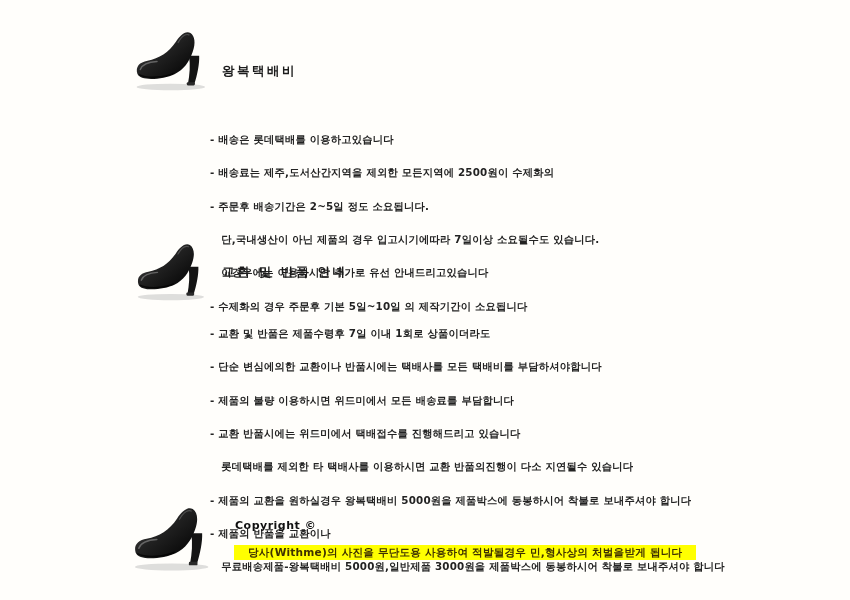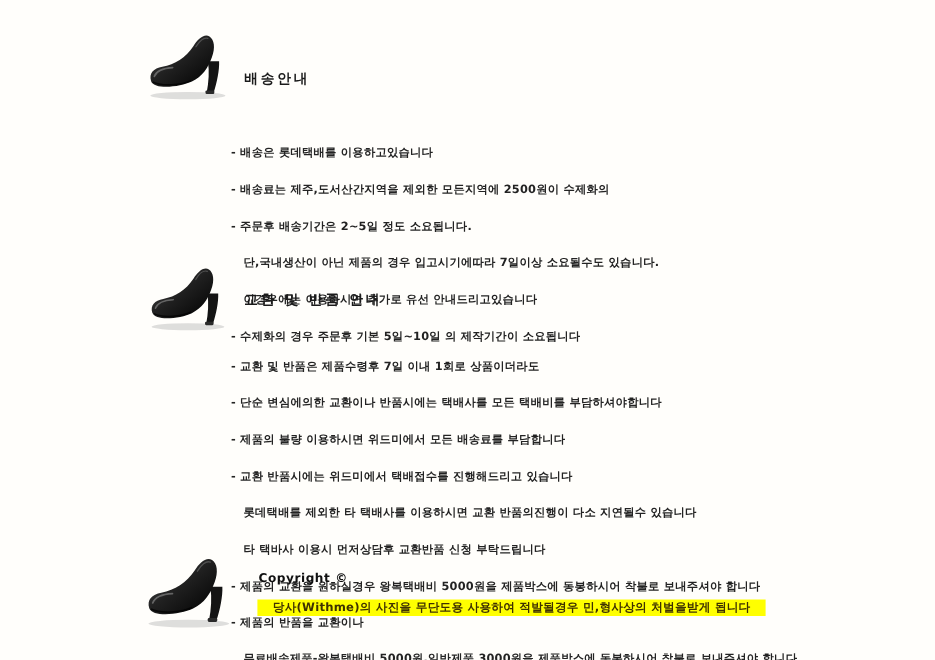--- a/index.html
+++ b/index.html
@@ -56,41 +56,40 @@
       <path d="M10,57 C13,49 23,46.5 33,46" stroke="#9a9a9a" fill="none" stroke-width="2" stroke-linecap="round" opacity="0.55"></path>
       <path d="M62,20 C66,13 72,7.5 77,9.5" stroke="#7d7d7d" fill="none" stroke-width="1.6" stroke-linecap="round" opacity="0.5"></path>
       <path d="M8,64 C20,70 44,68 56,62" stroke="#000" fill="none" stroke-width="2" opacity="0.7"></path>
     </g>
   </defs>
 </svg>
 
 <svg class="shoe" style="left:133px; top:28px;" width="80" height="64" viewBox="0 0 110 88">
     <use href="#shoeShape"></use>
   </svg>
-<div class="section-title" style="left:222px; top:63px;">배송안내</div>
+<div class="section-title" style="left:222px; top:63px;">왕복택배비</div>
 <div class="textblock" style="left:210px; top:112px;">
   <div>- 배송은 롯데택배를 이용하고있습니다</div>
   <div>- 배송료는 제주,도서산간지역을 제외한 모든지역에 2500원이 수제화의</div>
   <div>- 주문후 배송기간은 2~5일 정도 소요됩니다.</div>
   <div>   단,국내생산이 아닌 제품의 경우 입고시기에따라 7일이상 소요될수도 있습니다.</div>
   <div>   이경우에는 이용하시면 추가로 유선 안내드리고있습니다</div>
   <div>- 수제화의 경우 주문후 기본 5일~10일 의 제작기간이 소요됩니다</div>
 </div>
 
 <svg class="shoe" style="left:133px; top:240px;" width="80" height="62" viewBox="0 0 110 88">
     <use href="#shoeShape"></use>
   </svg>
 <div class="section-title" style="left:222px; top:264px;">교환 및 반품 안내</div>
 <div class="textblock" style="left:210px; top:306px;">
   <div>- 교환 및 반품은 제품수령후 7일 이내 1회로 상품이더라도</div>
   <div>- 단순 변심에의한 교환이나 반품시에는 택배사를 모든 택배비를 부담하셔야합니다</div>
   <div>- 제품의 불량 이용하시면 위드미에서 모든 배송료를 부담합니다</div>
   <div>- 교환 반품시에는 위드미에서 택배접수를 진행해드리고 있습니다</div>
   <div>   롯데택배를 제외한 타 택배사를 이용하시면 교환 반품의진행이 다소 지연될수 있습니다</div>
-  <div>   타 택바사 이용시 먼저상담후 교환반품 신청 부탁드립니다</div>
   <div>- 제품의 교환을 원하실경우 왕복택배비 5000원을 제품박스에 동봉하시어 착불로 보내주셔야 합니다</div>
   <div>- 제품의 반품을 교환이나</div>
   <div>   무료배송제품-왕복택배비 5000원,일반제품 3000원을 제품박스에 동봉하시어 착불로 보내주셔야 합니다</div>
   
   
   
   
   
   
   

